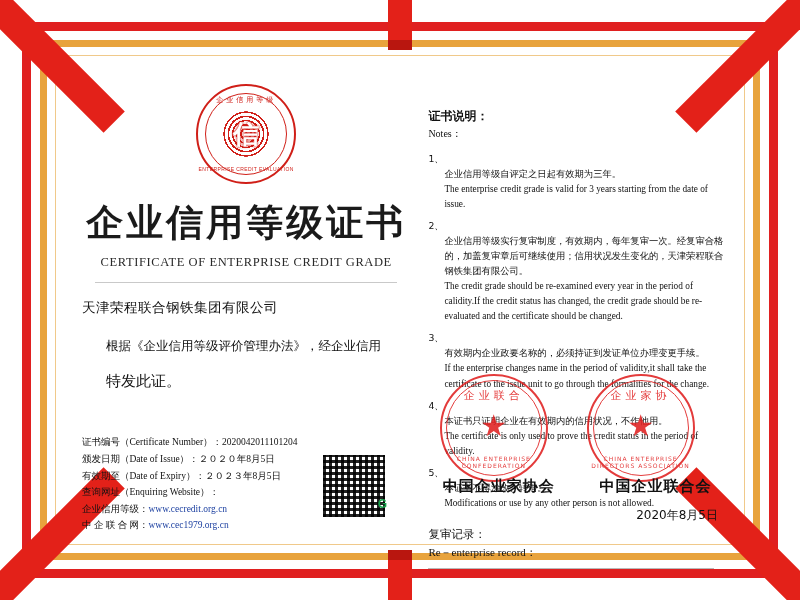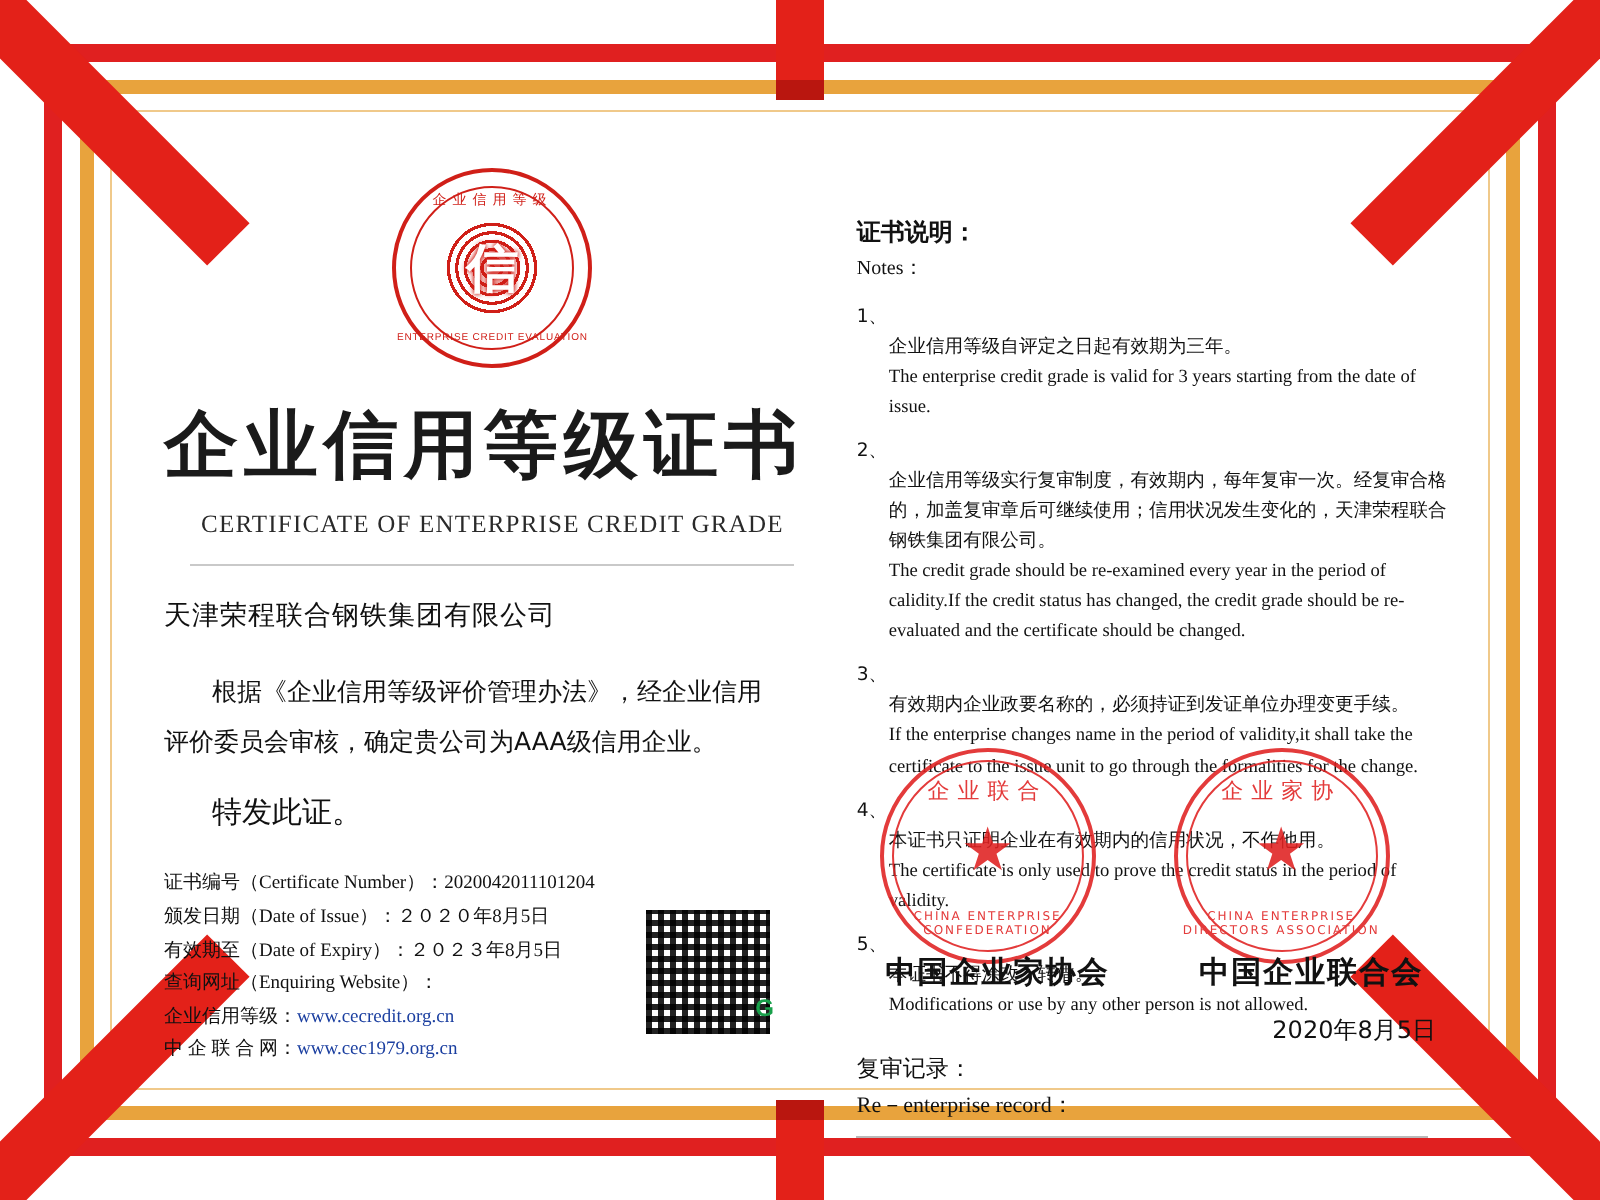--- a/index.html
+++ b/index.html
@@ -167,21 +167,21 @@
     font-size: 7px;
   }
   .emblem .arc-bottom {
     bottom: 10px;
     font-size: 5px;
     letter-spacing: 0.4px;
   }
 
   .main-title {
     margin-top: 14px;
-    text-align: left;
+    text-align: center;
     font-size: 37px;
     font-weight: bold;
     letter-spacing: 3px;
     color: #1a1a1a;
     font-family: Liberation Serif, serif;
   }
   .sub-title {
     text-align: center;
     font-size: 12.5px;
     letter-spacing: 0.6px;
@@ -405,21 +405,20 @@
       </div>
 
       <div class="main-title">企业信用等级证书</div>
       <div class="sub-title">CERTIFICATE OF ENTERPRISE CREDIT GRADE</div>
       <div class="rule"></div>
 
       <div class="company">天津荣程联合钢铁集团有限公司</div>
 
       <div class="body-para">
         <span class="indent">根据《企业信用等级评价管理办法》，经企业信用</span>
-        <span>评价委员会审核，确定贵公司为AAA级信用企业。</span>
       </div>
       <div class="special">特发此证。</div>
 
       <div class="qr">
         <span class="g">G</span>
       </div>
 
       <div class="meta">
         <div><span>证书编号（Certificate Number）：</span><span>2020042011101204</span></div>
         <div><span>颁发日期（Date of Issue）：</span><span>２０２０年8月5日</span></div>

